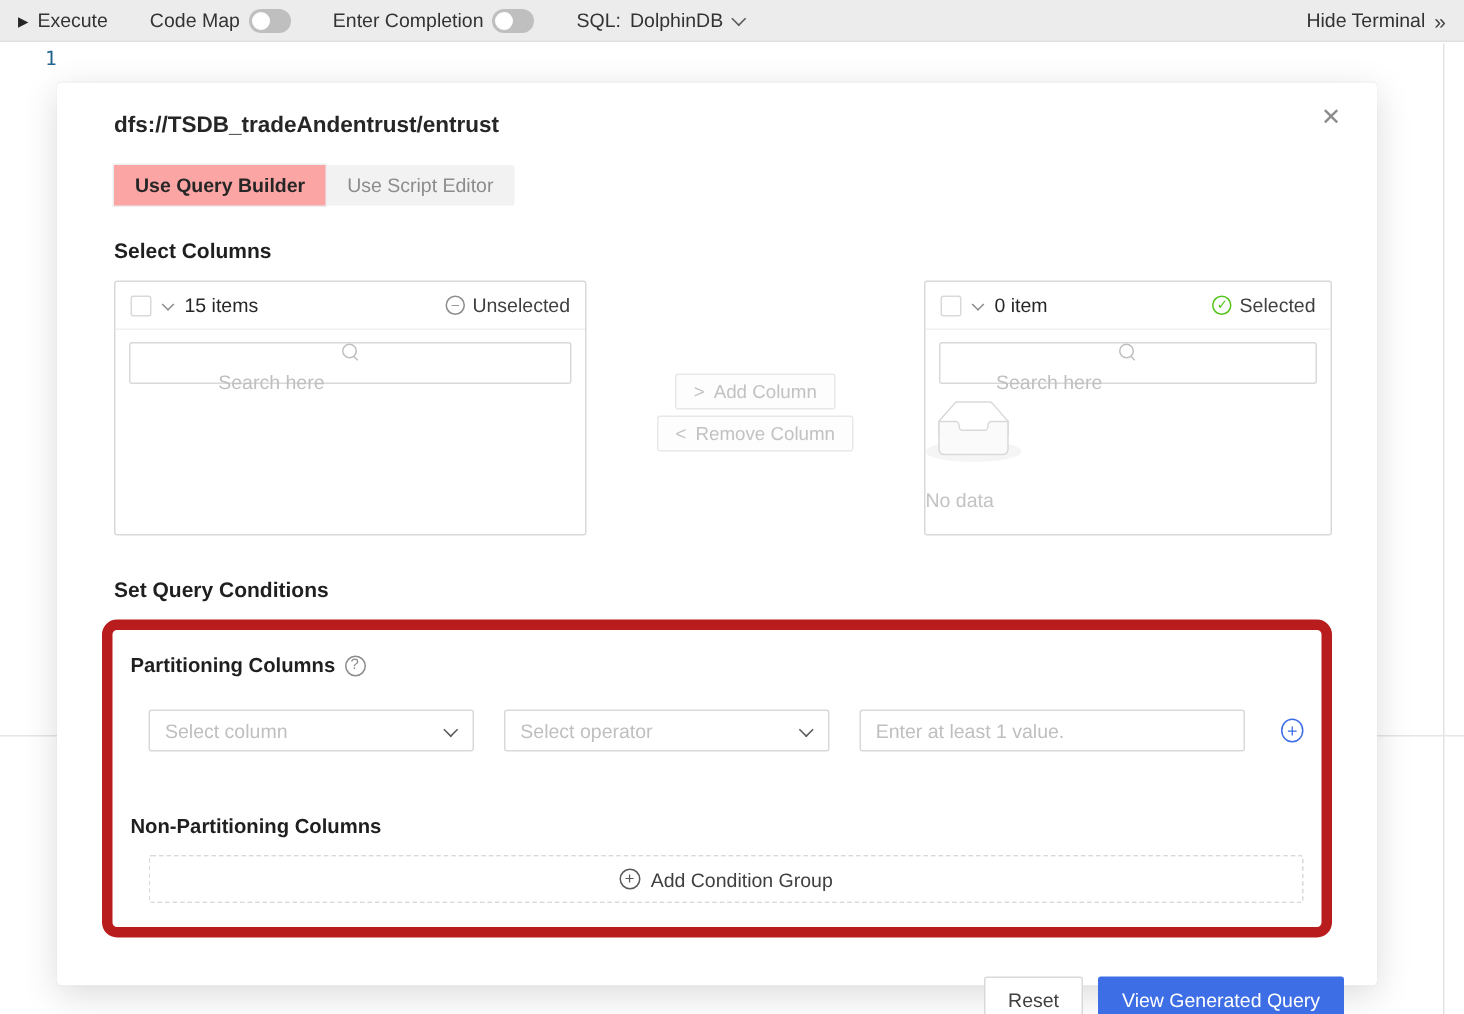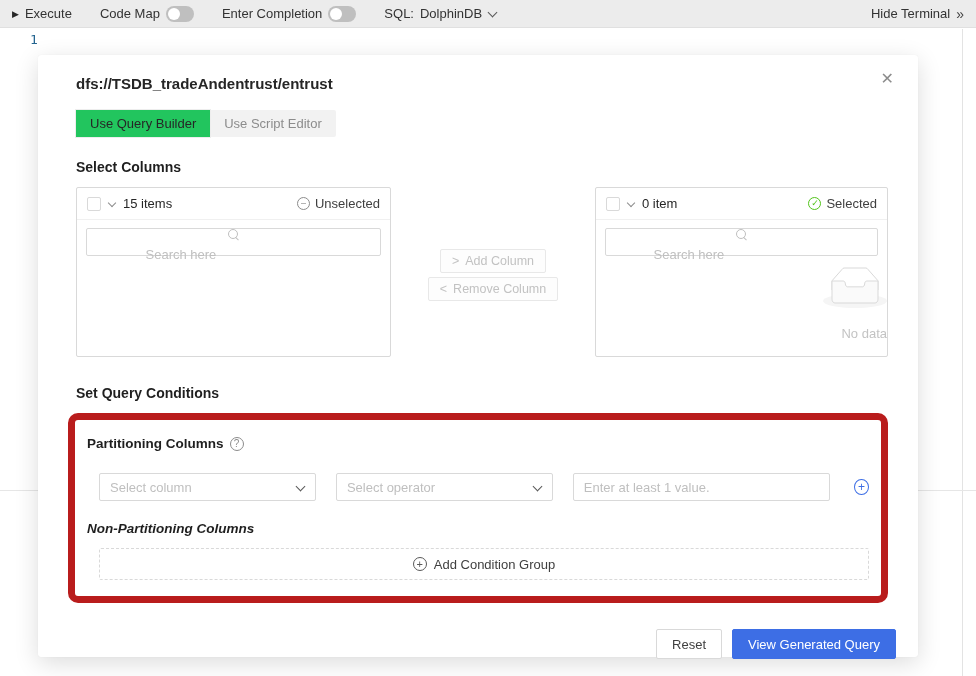--- a/index.html
+++ b/index.html
@@ -28,32 +28,32 @@
   
   .modal { position:absolute; left:38px; top:55px; width:880px; height:602px; background:#fff;
     border-radius:3px; box-shadow:0 6px 24px rgba(0,0,0,.14), 0 0 1px rgba(0,0,0,.08);
     padding:20px 30px 24px 38px; }
   .close-x { position:absolute; top:16px; right:24px; font-size:16px; color:#8c8c8c; cursor:pointer;
     line-height:1; }
   .modal-title { font-size:15px; font-weight:700; color:#262626; }
 
   .tabs { display:inline-flex; margin-top:18px; background:#f2f2f2; border-radius:2px; }
   .tab { padding:6px 14px; font-size:13px; color:#8c8c8c; cursor:pointer; white-space:nowrap; }
-  .tab.active { background:#22c55e; color:#262626; box-shadow:0 0 0 1px #ededed; }
+  .tab.active { background:#fca5a5; color:#262626; box-shadow:0 0 0 1px #ededed;font-weight:bold; }
 
   .section-h { font-size:14px; font-weight:700; color:#1f1f1f; }
   .h-select { margin-top:22px; }
   .h-conditions { margin-top:28px; }
 
   
   .transfer { display:flex; margin-top:12px; }
   .panel { border:1px solid #d9d9d9; border-radius:2px; height:170px; display:flex;
     flex-direction:column; background:#fff; }
   .panel-left { width:315px; }
-  .panel-right { width:293px; }
+  .panel-right { width:272px; }
   .panel-head { height:32px; flex:0 0 32px; display:flex; align-items:center; gap:7px;
     padding:0 10px; border-bottom:1px solid #f0f0f0; font-size:13px; color:#262626; }
   .checkbox { width:14px; height:14px; border:1px solid #d9d9d9; border-radius:2px; background:#fff;
     flex:0 0 14px; }
   .chev-sm { width:8px; height:8px; position:relative; flex:0 0 8px; }
   .chev-sm::after { content:""; position:absolute; left:1px; top:0px; width:5px; height:5px;
     border-right:1.3px solid #8c8c8c; border-bottom:1.3px solid #8c8c8c; transform:rotate(45deg); }
   .head-status { margin-left:auto; display:flex; align-items:center; gap:5px; color:#404040; }
   .circ { width:13px; height:13px; border-radius:50%; display:inline-flex; align-items:center;
     justify-content:center; font-size:9px; line-height:1; }
@@ -76,41 +76,41 @@
     border-radius:3px; }
   .scroll-thumb { position:absolute; right:2px; top:2px; width:6px; height:42px; background:#b8b8b8;
     border-radius:3px; }
 
   .transfer-mid { flex:1; display:flex; flex-direction:column; align-items:center;
     padding-top:62px; gap:4px; }
   .mid-btn { height:24px; display:flex; align-items:center; gap:6px; padding:0 11px;
     border:1px solid #e8e8e8; border-radius:2px; background:#fdfdfd; color:#c2c2c2;
     font-size:12.5px; cursor:not-allowed; white-space:nowrap; }
 
-  .empty { flex:1; display:flex; flex-direction:column; align-items:flex-end; justify-content:center;
+  .empty { flex:1; display:flex; flex-direction:column; align-items:flex-start; justify-content:center;
     gap:18px; padding-bottom:8px; }
   .empty-text { font-size:13px; color:#c3c3c3; }
 
   
   .cond-box { margin-top:12px; margin-left:-8px; border:7px solid #b91c1c; border-radius:10px;
     padding:16px 12px 16px 12px; }
   .cond-sub { font-size:13.5px; font-weight:700; color:#1f1f1f; display:flex; align-items:center; gap:6px; }
   .q-circ { width:14px; height:14px; border:1px solid #8c8c8c; border-radius:50%; color:#8c8c8c;
     font-size:10px; font-weight:400; display:inline-flex; align-items:center; justify-content:center; }
   .cond-row { display:flex; align-items:center; gap:20px; margin-top:22px; padding-left:12px; }
   .fake-select { width:234px; height:28px; border:1px solid #d9d9d9; border-radius:2px;
     display:flex; align-items:center; justify-content:space-between; padding:0 10px;
     font-size:13px; color:#bfbfbf; cursor:pointer; background:#fff; }
   .value-input { width:278px; height:28px; border:1px solid #d9d9d9; border-radius:2px;
     padding:0 10px; font-size:13px; color:#333; font-family:"Liberation Sans", sans-serif; outline:none; }
   .value-input::placeholder { color:#bfbfbf; }
   .plus-circ { width:16px; height:16px; border:1px solid #3d6ee5; border-radius:50%; color:#3d6ee5;
     font-size:12px; display:inline-flex; align-items:center; justify-content:center; cursor:pointer;
     margin-left:4px; }
-  .nonpart-h { margin-top:20px;font-style:italic; }
+  .nonpart-h { margin-top:42px; }
   .dashed-btn { margin:12px 0 0 12px; height:32px; border:1px dashed #d9d9d9; border-radius:2px;
     display:flex; align-items:center; justify-content:center; gap:7px; font-size:13px; color:#404040;
     cursor:pointer; background:#fff; }
   .plus-circ-dark { width:14px; height:14px; border:1px solid #595959; border-radius:50%;
     color:#595959; font-size:11px; display:inline-flex; align-items:center; justify-content:center; }
 
   
   .modal-footer { display:flex; justify-content:flex-end; gap:10px; margin-top:26px; margin-right:-8px; }
   .btn { height:30px; padding:0 15px; border-radius:2px; font-size:13px; display:inline-flex;
     align-items:center; cursor:pointer; font-family:"Liberation Sans", sans-serif; }

